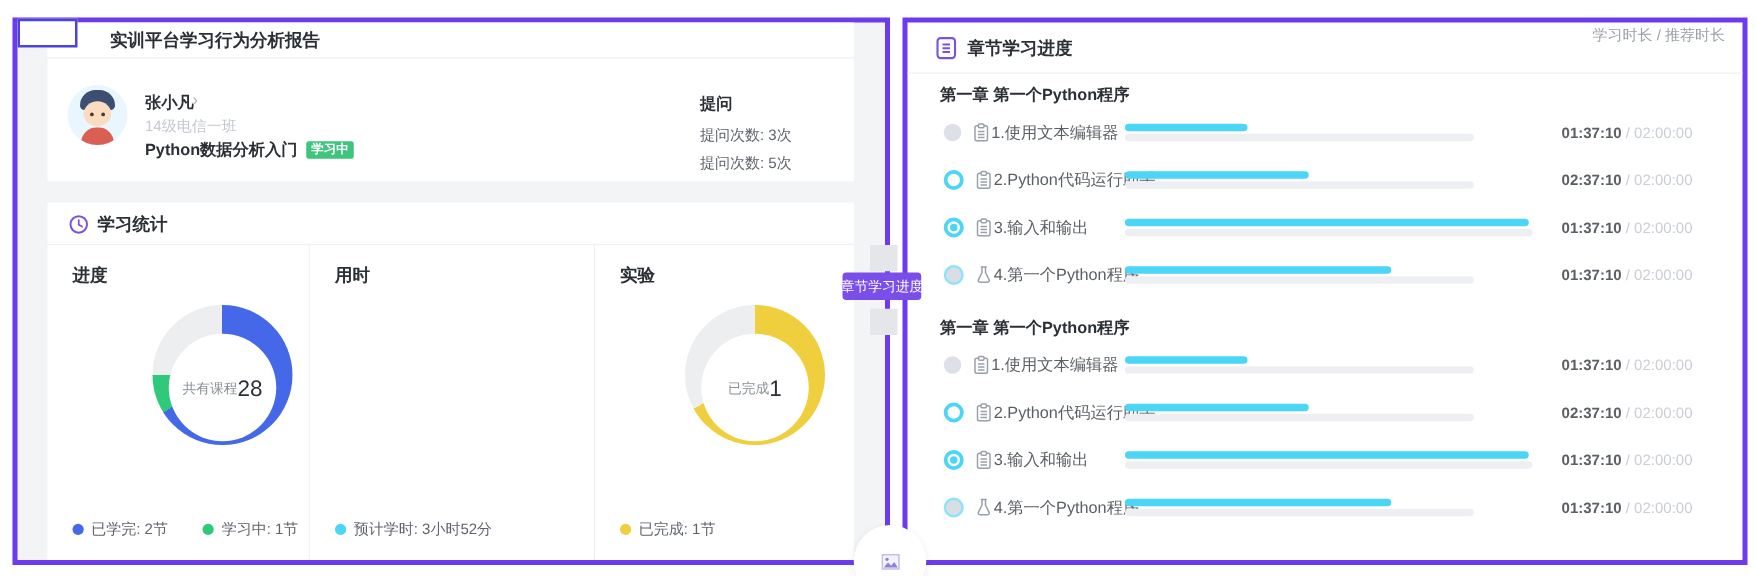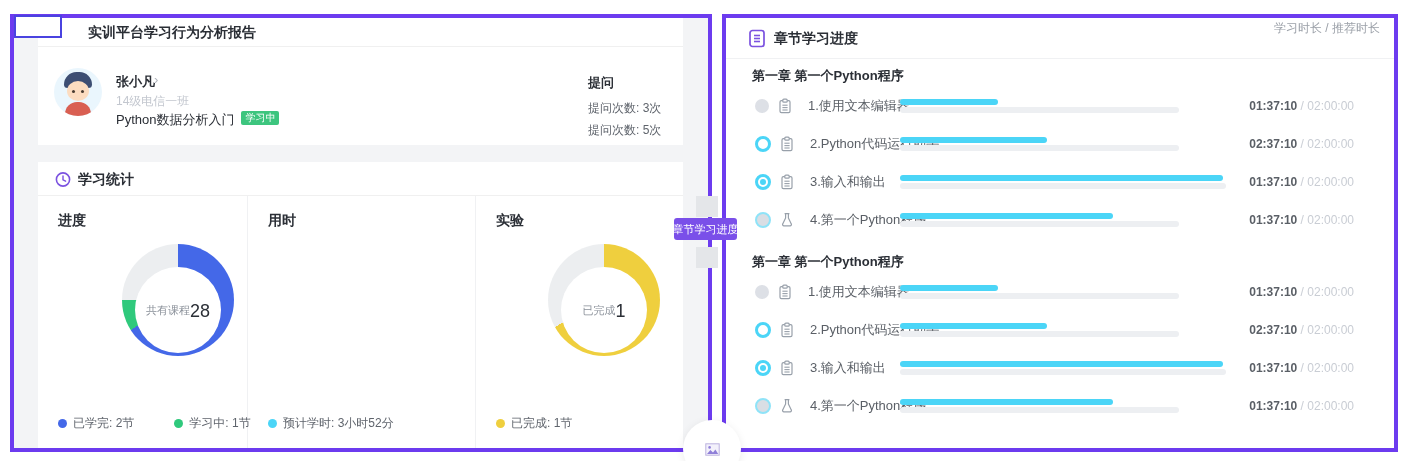--- a/index.html
+++ b/index.html
@@ -22,44 +22,44 @@
   #avatar { position:absolute; left:16px; top:50px; width:48px; height:48px; border-radius:50%; background:#EAF6FD; overflow:hidden; }
   .av-hat  { position:absolute; left:10px; top:4px;  width:28px; height:16px; border-radius:14px 14px 4px 4px; background:#3D4E73; }
   .av-face { position:absolute; left:13px; top:13px; width:22px; height:20px; border-radius:50%; background:#FCDCC0; }
   .av-eye  { position:absolute; top:22px; width:3px; height:3px; border-radius:50%; background:#4a3b30; }
   .av-eye.l{ left:18px; } .av-eye.r{ left:27px; }
   .av-body { position:absolute; left:11px; top:34px; width:26px; height:18px; border-radius:12px 12px 0 0; background:#D95F52; }
 
   #student-name { position:absolute; left:78px; top:55px; font-size:13px; font-weight:bold; color:#2B2F36; }
   #student-chevron { position:absolute; left:116px; top:54px; font-size:13px; color:#AEB3BB; }
   #student-class { position:absolute; left:78px; top:75px; font-size:12px; color:#C3C7CF; }
-  #course-row { position:absolute; left:78px; top:93px; font-size:13px; color:#2B2F36; display:flex; align-items:flex-start; gap:7px; }
+  #course-row { position:absolute; left:78px; top:93px; font-size:13px; color:#2B2F36; display:flex; align-items:center; gap:7px;font-weight:bold; }
   #course-badge { font-size:10px; color:#fff; background:#3DC57E; border-radius:2px; padding:2px 4px; line-height:1; }
 
-  #qa-block { position:absolute; left:550px; top:56px; width:95px; }
+  #qa-block { position:absolute; left:522px; top:56px; width:95px; }
   #qa-title { font-size:13px; font-weight:bold; color:#2B2F36; margin-bottom:8px; }
   .qa-line { font-size:12px; color:#5F646C; margin-bottom:5px; }
 
   #stats-card { position:absolute; left:0; top:144px; width:645px; height:286px; background:#fff; }
   #stats-header { position:absolute; left:0; top:0; width:100%; height:34px; border-bottom:1px solid #F0F0F0; }
   #stats-title { position:absolute; left:40px; top:9px; font-size:14px; font-weight:bold; color:#2B2F36; }
   .stats-icon { position:absolute; left:16px; top:8px; }
 
   #columns { position:absolute; left:0; top:34px; width:100%; height:252px; display:flex; }
   .col { position:relative; height:100%; }
   .col-1 { width:210px; border-right:1px solid #F0F1F3; }
   .col-2 { width:228px; border-right:1px solid #F0F1F3; }
   .col-3 { width:206px; }
   .col-label { position:absolute; left:20px; top:16px; font-size:14px; font-weight:bold; color:#2B2F36; }
   .donut { position:absolute; top:48px; width:112px; height:112px; border-radius:50%; }
   .donut-hole { position:absolute; left:13px; top:23px; width:86px; height:86px; border-radius:50%; background:#fff;
                 display:flex; flex-direction:row; align-items:center; justify-content:center; }
   .donut-label { font-size:11px; color:#8A9099; }
   .donut-value { font-size:18px; color:#2B2F36; margin-top:2px; }
-  .legend-row { position:absolute; left:20px; bottom:16px; display:flex; gap:40px; white-space:nowrap;justify-content:center; }
+  .legend-row { position:absolute; left:20px; bottom:16px; display:flex; gap:28px; white-space:nowrap;justify-content:center; }
   .legend-item { display:flex; align-items:center; gap:6px; font-size:12px; color:#5F646C; }
   .legend-dot { width:9px; height:9px; border-radius:50%; }
 
   .gutter-square { position:absolute; width:22px; height:21px; background:#E4E6E9; }
   #side-button { position:absolute; left:636px; top:200px; width:63px; height:22px; background:#7A4FE9; color:#fff;
                  font-size:11px; border-radius:3px; display:flex; align-items:center; justify-content:center; z-index:3; cursor:pointer; white-space:nowrap; }
   #float-circle { position:absolute; left:645px; top:402px; width:58px; height:58px; border-radius:50%; background:#fff;
                   box-shadow:0 2px 8px rgba(0,0,0,0.08); display:flex; align-items:center; justify-content:center; z-index:2; }
 
   
@@ -74,21 +74,21 @@
   .section + .section { margin-top:14px; }
   .section-title { margin:0 0 2px 26px; font-size:13px; font-weight:bold; color:#2B2F36; line-height:18px; }
   .row { position:relative; height:38px; display:flex; align-items:center; padding-left:29px; }
   .bullet { flex:0 0 auto; }
   .b-gray-solid  { width:14px; height:14px; border-radius:50%; background:#DDE0E6; }
   .b-cyan-ring   { width:16px; height:16px; border-radius:50%; border:3px solid #4BD5F7; background:#fff; }
   .b-cyan-radio  { width:16px; height:16px; border-radius:50%; border:3px solid #4BD5F7; background:#fff; position:relative; }
   .b-cyan-radio::after { content:""; position:absolute; left:2px; top:2px; width:6px; height:6px; border-radius:50%; background:#4BD5F7; }
   .b-cyan-outline{ width:16px; height:16px; border-radius:50%; border:2px solid #8FE3F8; background:#D9DEE4; }
   .row-icon { margin-left:8px; flex:0 0 auto; display:flex; }
-  .row-label { margin-left:15px; font-size:13px; color:#5A5F66; white-space:nowrap; }
+  .row-label { margin-left:0; font-size:13px; color:#5A5F66; white-space:nowrap; }
   .bars { position:absolute; left:174px; top:50%; transform:translateY(-50%); width:330px; }
   .bar-fill  { height:6px; border-radius:3px; background:#4BD5F7; }
   .bar-track { height:6px; border-radius:3px; background:#EDEFF2; margin-top:2px; }
   .times { position:absolute; right:40px; font-size:12px; white-space:nowrap; }
   .t-learn { color:#5A5F66; font-weight:bold; }
   .t-total { color:#C9CDD4; }
 </style>
 </head>
 <body>
 

